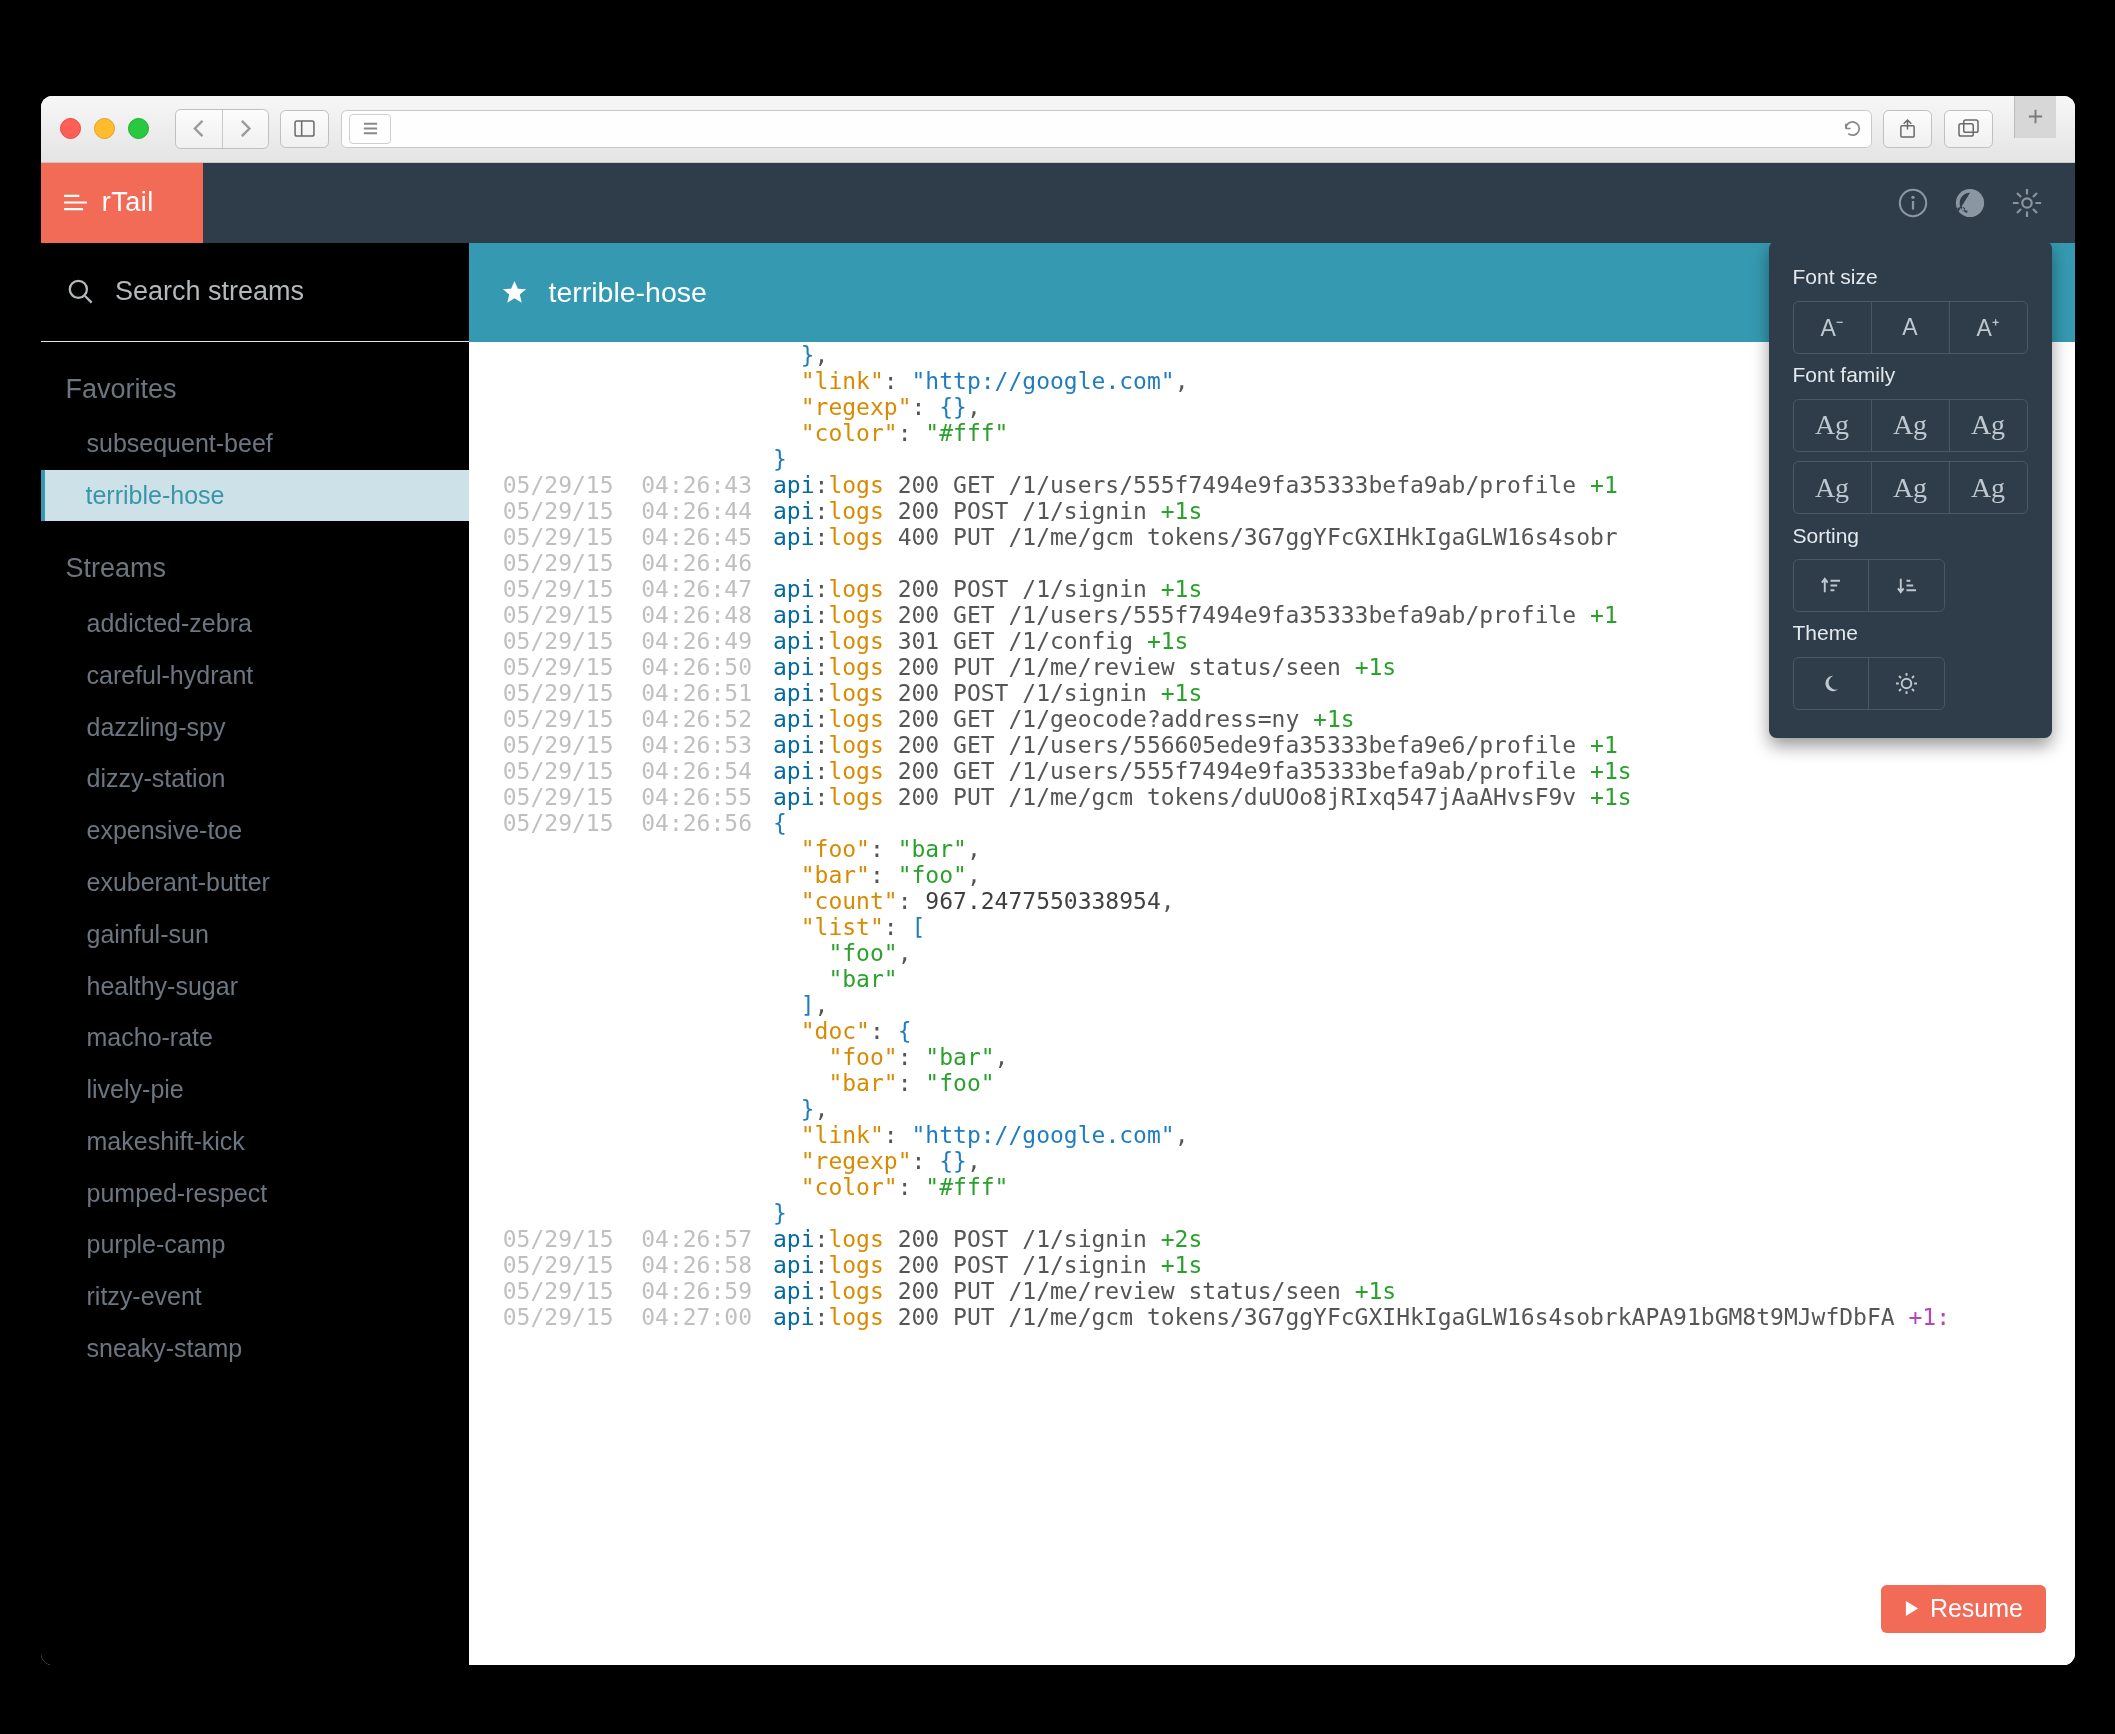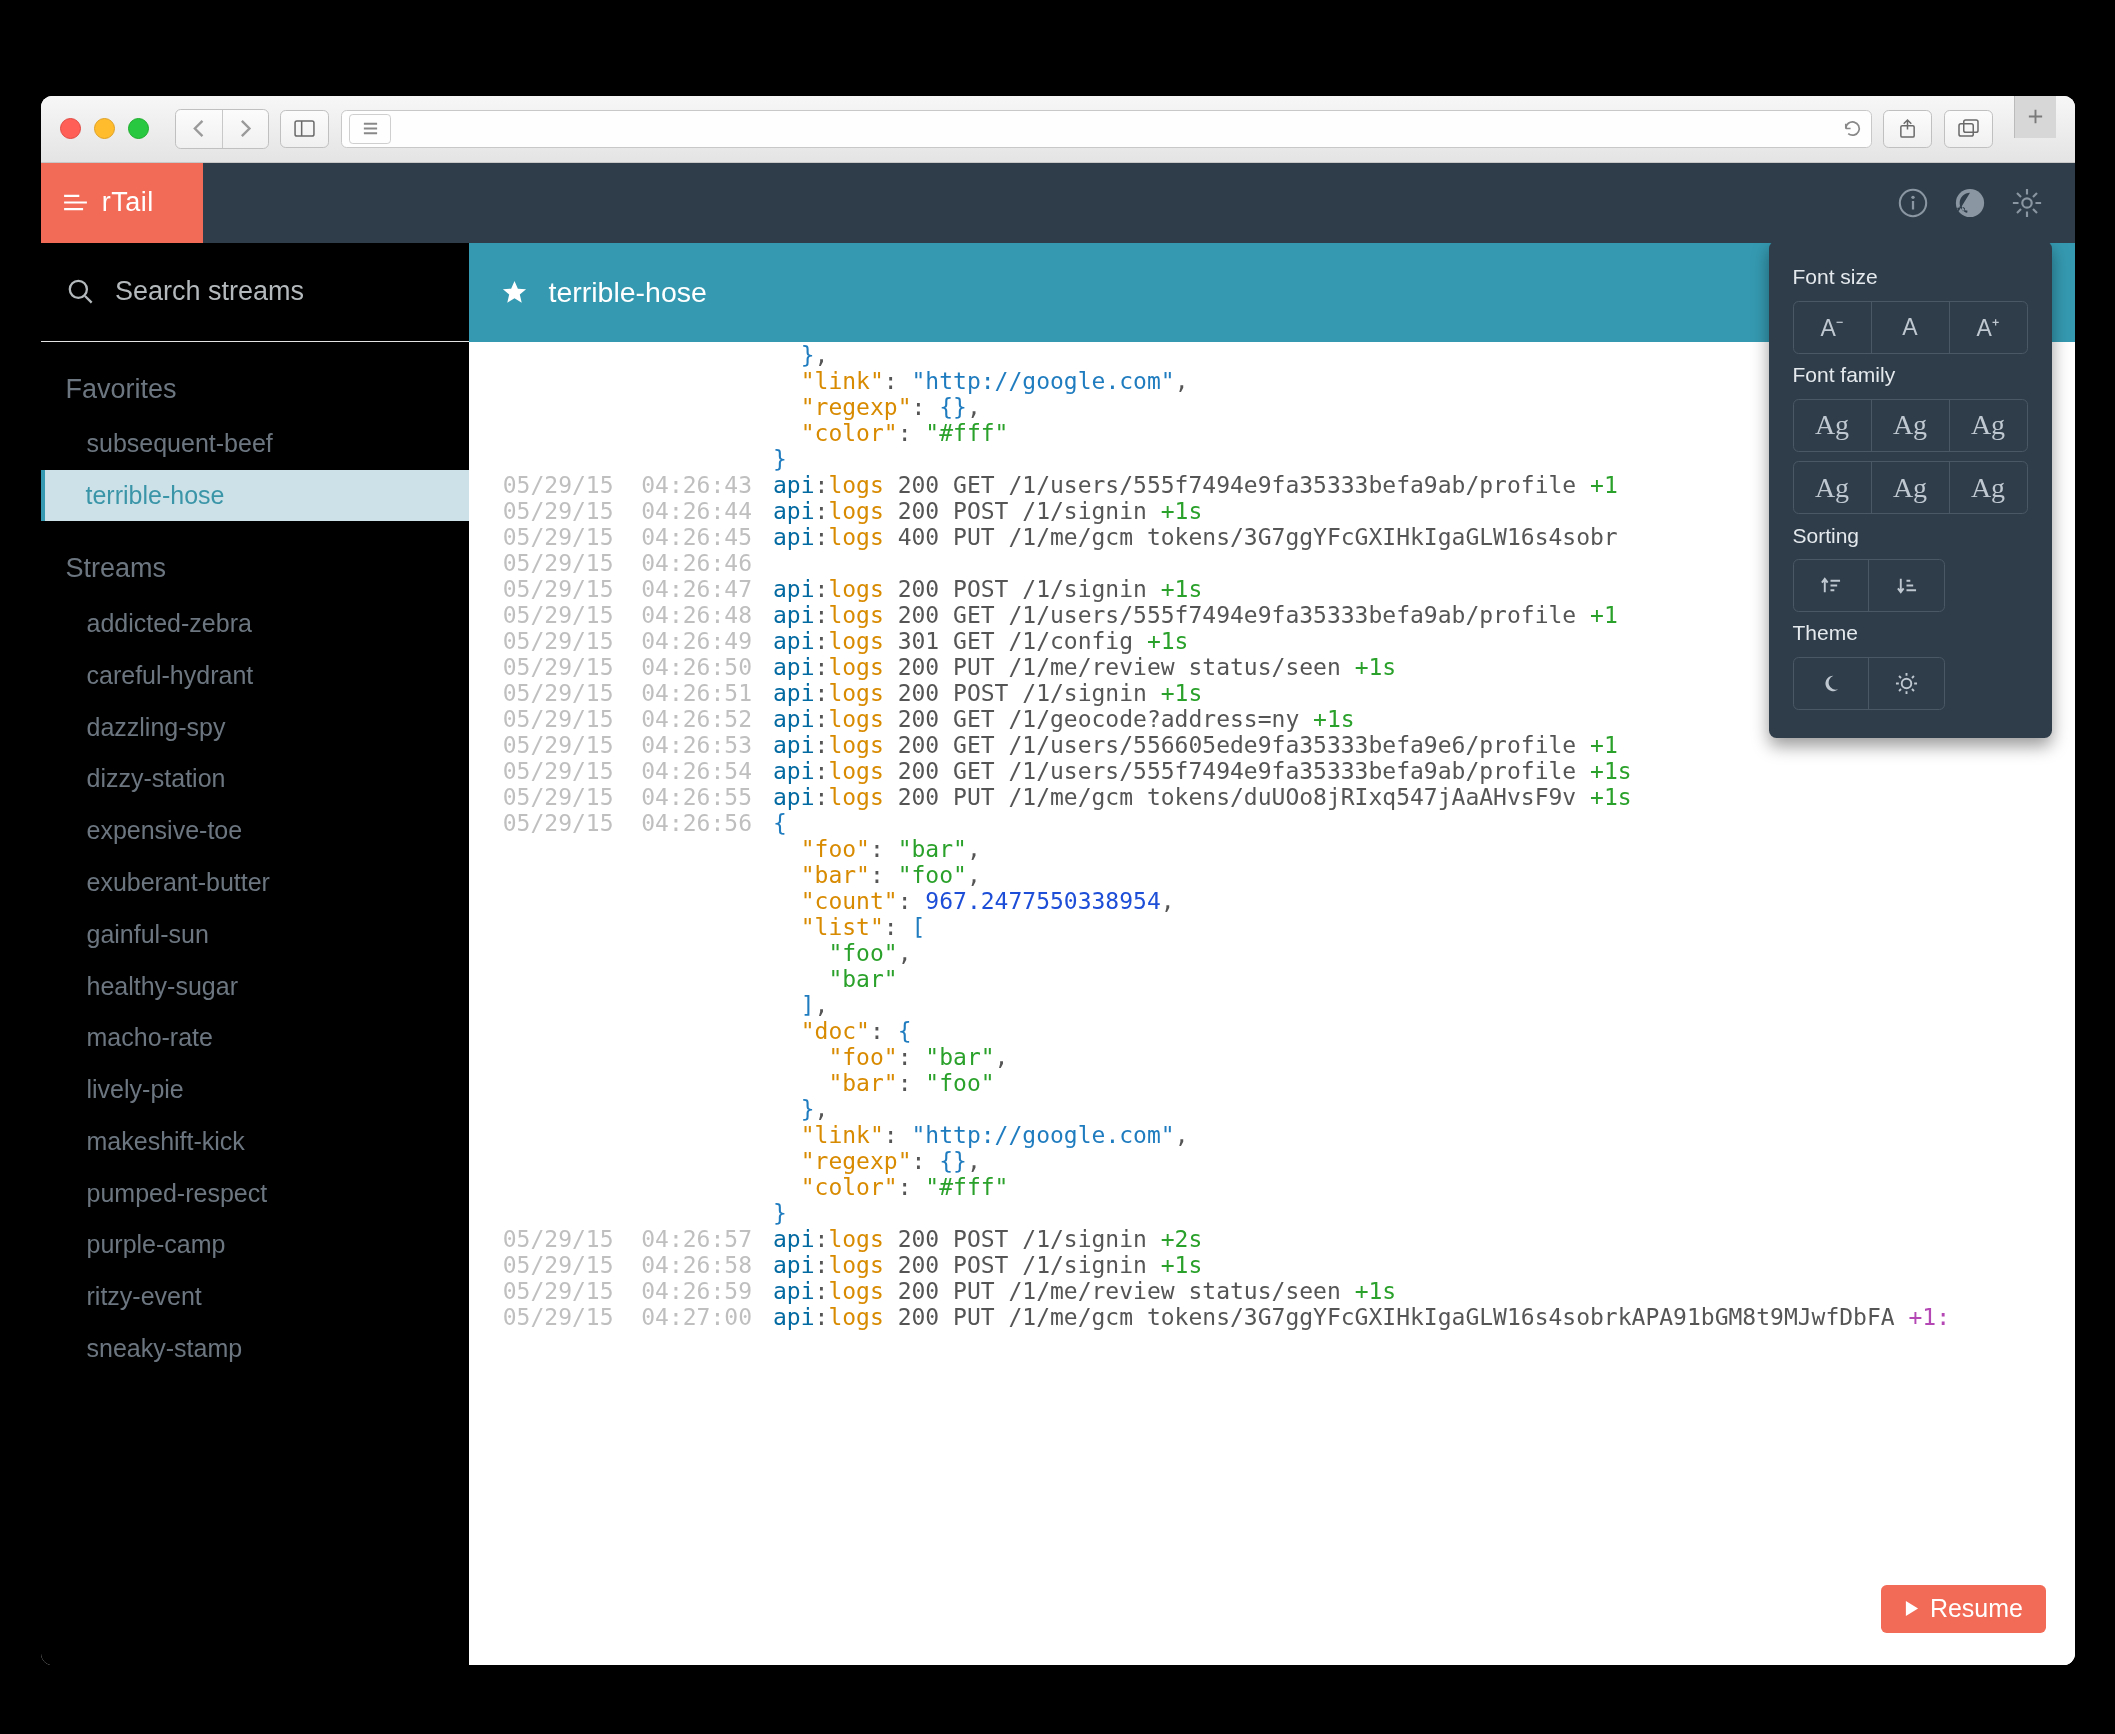--- a/index.html
+++ b/index.html
@@ -188,21 +188,21 @@
 .ts { width: 295px; color: #bfbfbf; text-align: right; padding-right: 21px; flex-shrink: 0; }
 .content { flex: 1; overflow: hidden; }
 .api { color: #0369a1; }
 .colon { color: #555; }
 .logs { color: #d88a00; }
 .path { color: #555; }
 .dur { color: #2aa12a; }
 .dur-slow { color: #b447b4; }
 .json-key { color: #d88a00; }
 .json-str { color: #2aa12a; }
-.json-num { color: #1d4ed8; }
+.json-num { color: #404040; }
 .json-brace { color: #1f7cbf; }
 .json-punc { color: #555; }
 .json-url { color: #1f7cbf; }
 
 .settings-panel {
   position: absolute;
   top: -1.9px;
   right: 23px;
   width: 283px;
   background: #2f3d4a;

